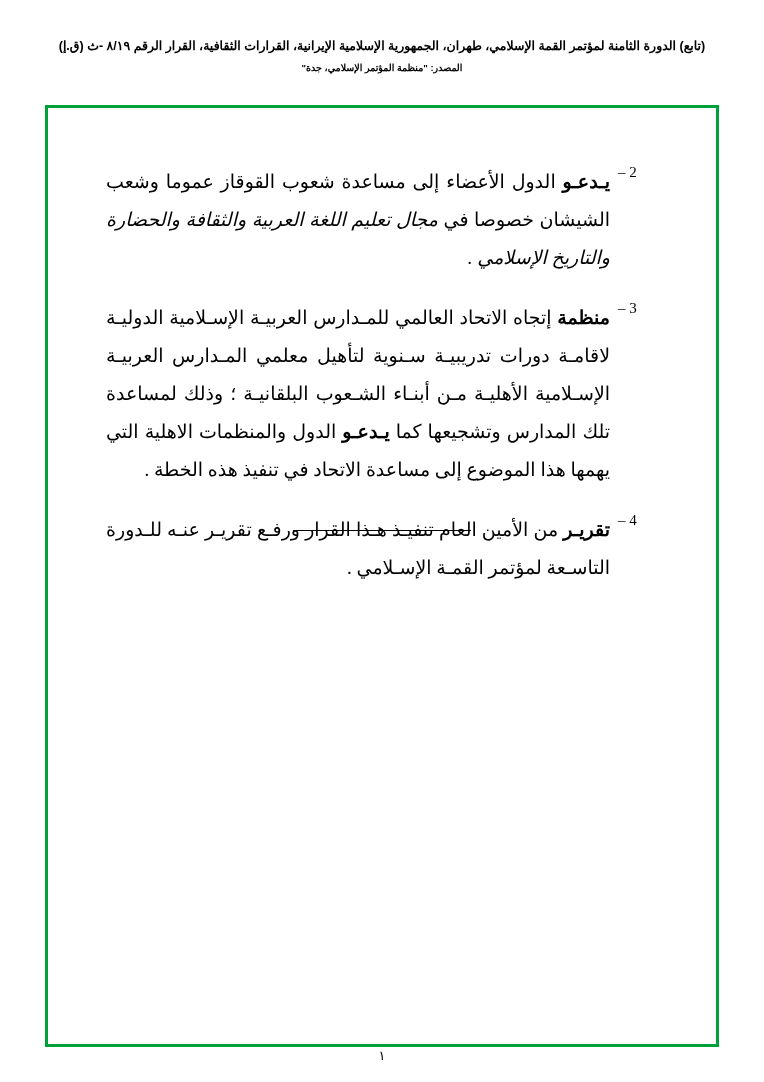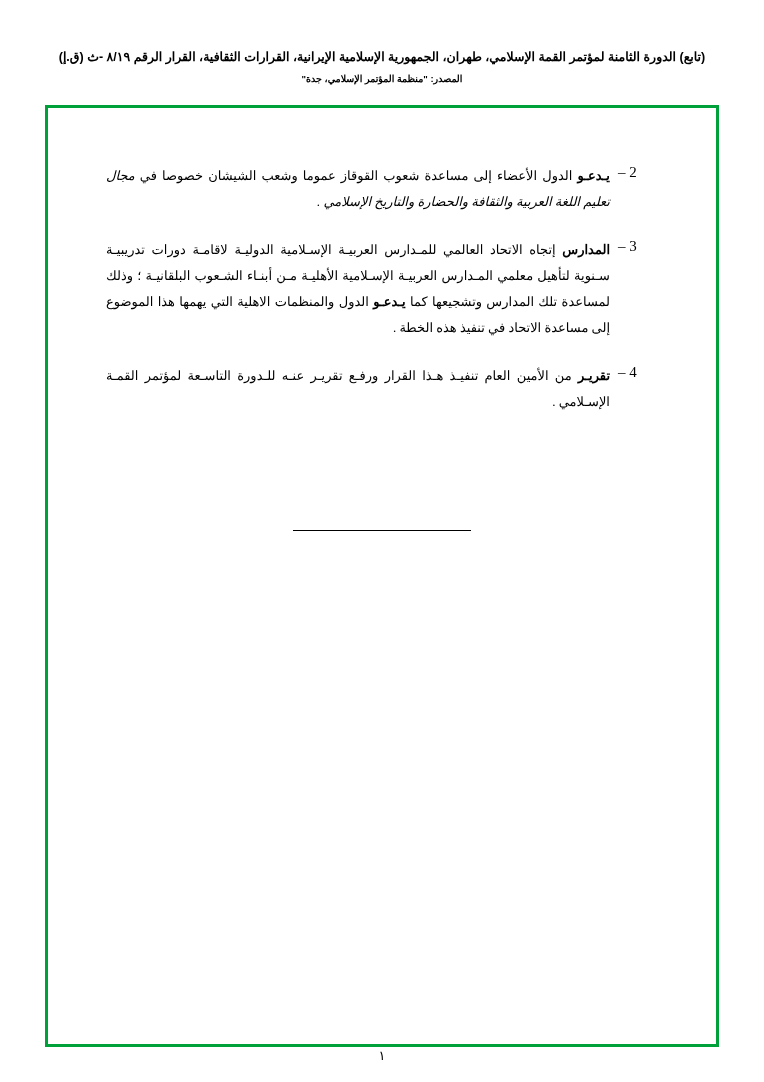--- a/index.html
+++ b/index.html
@@ -16,21 +16,21 @@
     overflow: hidden;
   }
   .page {
     width: 764px;
     height: 1082px;
     box-sizing: border-box;
     position: relative;
   }
   .header-block {
     position: absolute;
-    top: 49px;
+    top: 38px;
     left: 0;
     right: 0;
     text-align: center;
   }
   .header-line {
     font-family: "Liberation Sans", sans-serif;
     font-weight: bold;
     font-size: 12.5px;
     direction: rtl;
     letter-spacing: 0px;
@@ -72,21 +72,21 @@
     width: 40px;
     text-align: left;
     padding-left: 8px;
     font-size: 15px;
     font-family: "Liberation Serif", serif;
     direction: rtl;
     padding-top: 1px;
   }
   .clause-body {
     flex: 1 1 auto;
-    font-size: 13px;
+    font-size: 19px;
     line-height: 2.0;
     text-align: justify;
     direction: rtl;
   }
   .kw {
     font-weight: bold;
     letter-spacing: 1px;
   }
   .ital {
     font-style: italic;
@@ -132,21 +132,21 @@
       <div class="clause">
         <div class="clause-num">2 –</div>
         <div class="clause-body">
           <span class="kw">يـدعـو</span><span> الدول الأعضاء إلى مساعدة شعوب القوقاز عموما وشعب الشيشان خصوصا  في </span><span class="ital">مجال تعليم اللغة العربية والثقافة والحضارة والتاريخ الإسلامي .</span>
         </div>
       </div>
 
       <div class="clause">
         <div class="clause-num">3 –</div>
         <div class="clause-body">
-          <span class="kw">المدارس</span><span> إتجاه الاتحاد العالمي للمـدارس العربيـة الإسـلامية الدوليـة لاقامـة دورات تدريبيـة سـنوية لتأهيل معلمي المـدارس العربيـة الإسـلامية الأهليـة مـن أبنـاء الشـعوب البلقانيـة ؛ وذلك لمساعدة تلك المدارس وتشجيعها كما </span><span class="kw">يـدعـو</span><span> الدول والمنظمات الاهلية التي يهمها هذا الموضوع إلى مساعدة الاتحاد في تنفيذ هذه الخطة .</span>
+          <span class="kw">منظمة</span><span> إتجاه الاتحاد العالمي للمـدارس العربيـة الإسـلامية الدوليـة لاقامـة دورات تدريبيـة سـنوية لتأهيل معلمي المـدارس العربيـة الإسـلامية الأهليـة مـن أبنـاء الشـعوب البلقانيـة ؛ وذلك لمساعدة تلك المدارس وتشجيعها كما </span><span class="kw">يـدعـو</span><span> الدول والمنظمات الاهلية التي يهمها هذا الموضوع إلى مساعدة الاتحاد في تنفيذ هذه الخطة .</span>
         </div>
       </div>
 
       <div class="clause">
         <div class="clause-num">4 –</div>
         <div class="clause-body">
           <span class="kw">تقريـر</span><span> من الأمين العام تنفيـذ هـذا القرار ورفـع  تقريـر عنـه للـدورة التاسـعة لمؤتمر القمـة الإسـلامي .</span>
         </div>
       </div>
 

